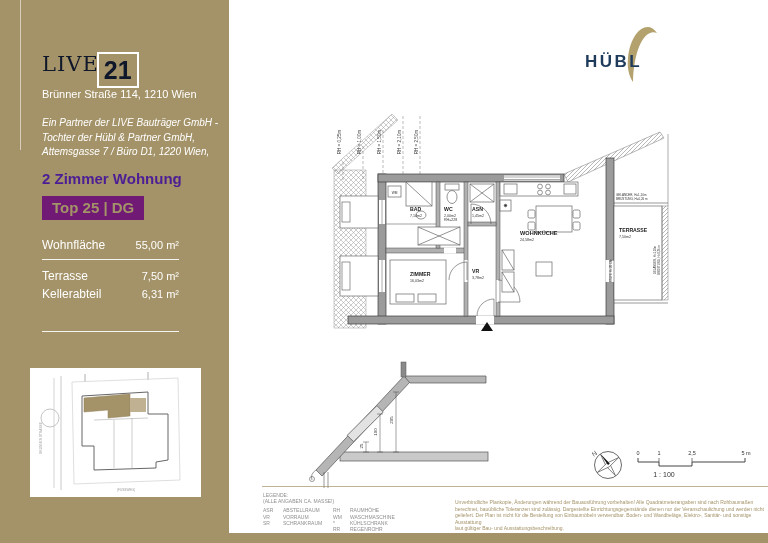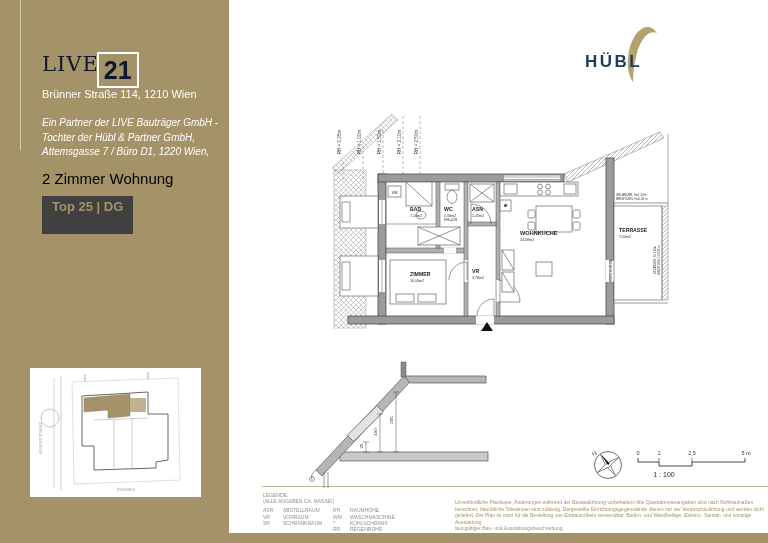--- a/index.html
+++ b/index.html
@@ -6,22 +6,22 @@
   #page{position:relative;width:768px;height:543px;background:#ffffff;overflow:hidden;
         font-family:"Liberation Sans",sans-serif;}
   
   #sidebar{position:absolute;left:0;top:0;width:229px;height:543px;background:#a49368;}
   .vline{position:absolute;left:20px;top:0;width:1px;height:150px;background:rgba(255,255,255,.55);}
   .logo{position:absolute;left:42px;top:52px;display:flex;align-items:flex-start;color:#0f172a;}
   .logo .live{font-family:"DejaVu Serif",serif;font-size:21px;letter-spacing:1px;padding-bottom:4px;margin-right:-2px;}
   .logo .num{font-family:Liberation Sans, sans-serif;font-size:25px;font-weight:bold;border:2px solid #fff;padding:2px 5px 1px;}
   .address{position:absolute;left:42px;top:88px;font-size:11px;color:#fff;}
   .project{position:absolute;left:42px;top:116px;font-size:10px;font-style:italic;line-height:14.5px;color:#fff;}
-  .unittype{position:absolute;left:42px;top:170px;font-size:15px;font-weight:normal;color:#000000;}
-  .badge{position:absolute;left:42px;top:196px;background:#404040;color:#a49368;font-weight:bold;font-size:13px;padding:3px 10px 20px;}
+  .unittype{position:absolute;left:42px;top:170px;font-size:15px;font-weight:bold;color:#4c1d95;}
+  .badge{position:absolute;left:42px;top:196px;background:#701a75;color:#a49368;font-weight:bold;font-size:15px;padding:3px 10px 4px;}
   .areas{position:absolute;left:42px;top:236px;width:137px;color:#fff;}
   .arow{display:flex;justify-content:space-between;font-size:12px;line-height:18px;}
   .arow .val{font-size:11px;}
   .ahr{border:none;border-top:1px solid rgba(255,255,255,.9);margin:5px 0 7px;}
   .ahr2{border:none;border-top:1px solid rgba(255,255,255,.9);margin:28px 0 0;}
   .siteplan{position:absolute;left:30px;top:368px;width:171px;height:129px;background:#fff;}
   
   #brand{position:absolute;left:575px;top:16px;width:185px;height:70px;}
   #brand .n1{position:absolute;left:2px;top:36px;font-size:17px;font-weight:bold;letter-spacing:2.5px;color:#1f3b5c;margin-left:8px;}
   #brand .n2{position:absolute;left:73px;top:38px;font-size:15px;letter-spacing:3px;color:#2a4f72;}
@@ -62,20 +62,36 @@
 
     <div class="project">
       <div>Ein Partner der LIVE Bauträger GmbH -</div>
       <div>Tochter der Hübl &amp; Partner GmbH,</div>
       <div>Attemsgasse 7 / Büro D1, 1220 Wien,</div>
     </div>
 
     <div class="unittype">2 Zimmer Wohnung</div>
     <div class="badge">Top 25 | DG</div>
 
+    <div class="areas">
+      <div class="arow">
+        <span>Wohnfläche</span>
+        <span class="val">55,00 m²</span>
+      </div>
+      <hr class="ahr">
+      <div class="arow">
+        <span>Terrasse</span>
+        <span class="val">7,50 m²</span>
+      </div>
+      <div class="arow">
+        <span>Kellerabteil</span>
+        <span class="val">6,31 m²</span>
+      </div>
+      <hr class="ahr2">
+    </div>
 
     <div class="siteplan">
       <svg width="171" height="129" viewBox="0 0 171 129">
         <line x1="24" y1="10" x2="24" y2="120" stroke="#c9c9c9" stroke-width="0.8"></line>
         <line x1="31" y1="8" x2="31" y2="122" stroke="#bbbbbb" stroke-width="0.8"></line>
         <circle cx="20" cy="50" r="9" fill="none" stroke="#b5b5b5" stroke-width="0.8"></circle>
         <line x1="55" y1="6" x2="55" y2="14" stroke="#999" stroke-width="0.8"></line>
         <line x1="118" y1="4" x2="118" y2="12" stroke="#999" stroke-width="0.8"></line>
         <polygon points="42,14 148,10 150,112 44,116" fill="none" stroke="#d5d5d5" stroke-width="0.8"></polygon>
         <path d="M52,28 L118,24 L118,46 L138,46 L138,92 L126,94 L126,100 L64,102 L64,78 L52,78 Z" fill="#ffffff" stroke="#666" stroke-width="1"></path>

